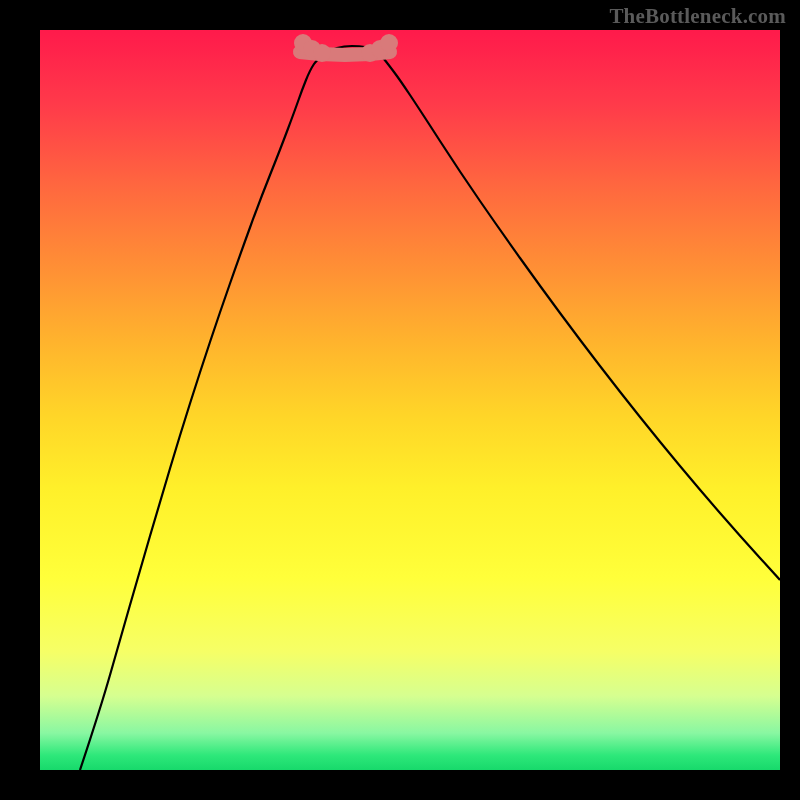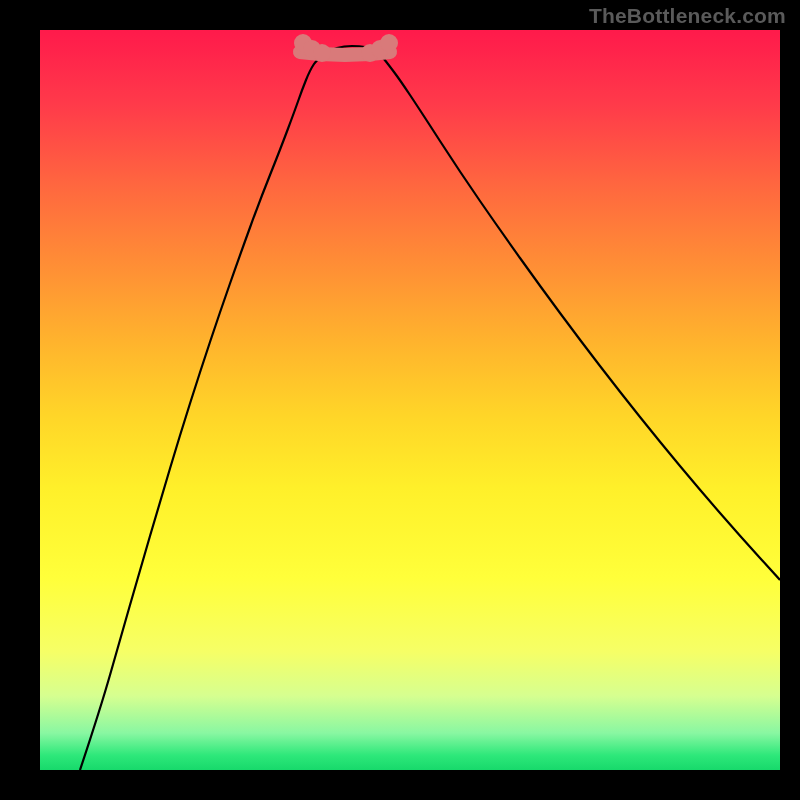--- a/index.html
+++ b/index.html
@@ -42,21 +42,21 @@
       #d6ff90 90%,
       #89f7a2 95%,
       #2ee87a 98%,
       #17d96b 100%
     );
   }
   .watermark {
     position: absolute;
     top: 4px;
     right: 14px;
-    font-family: Liberation Sans, sans-serif;
+    font-family: Liberation Serif, serif;
     font-size: 21px;
     font-weight: 600;
     color: #5a5a5a;
     letter-spacing: 0.2px;
     user-select: none;
   }
   .curve-svg {
     position: absolute;
     inset: 0;
     width: 100%;

